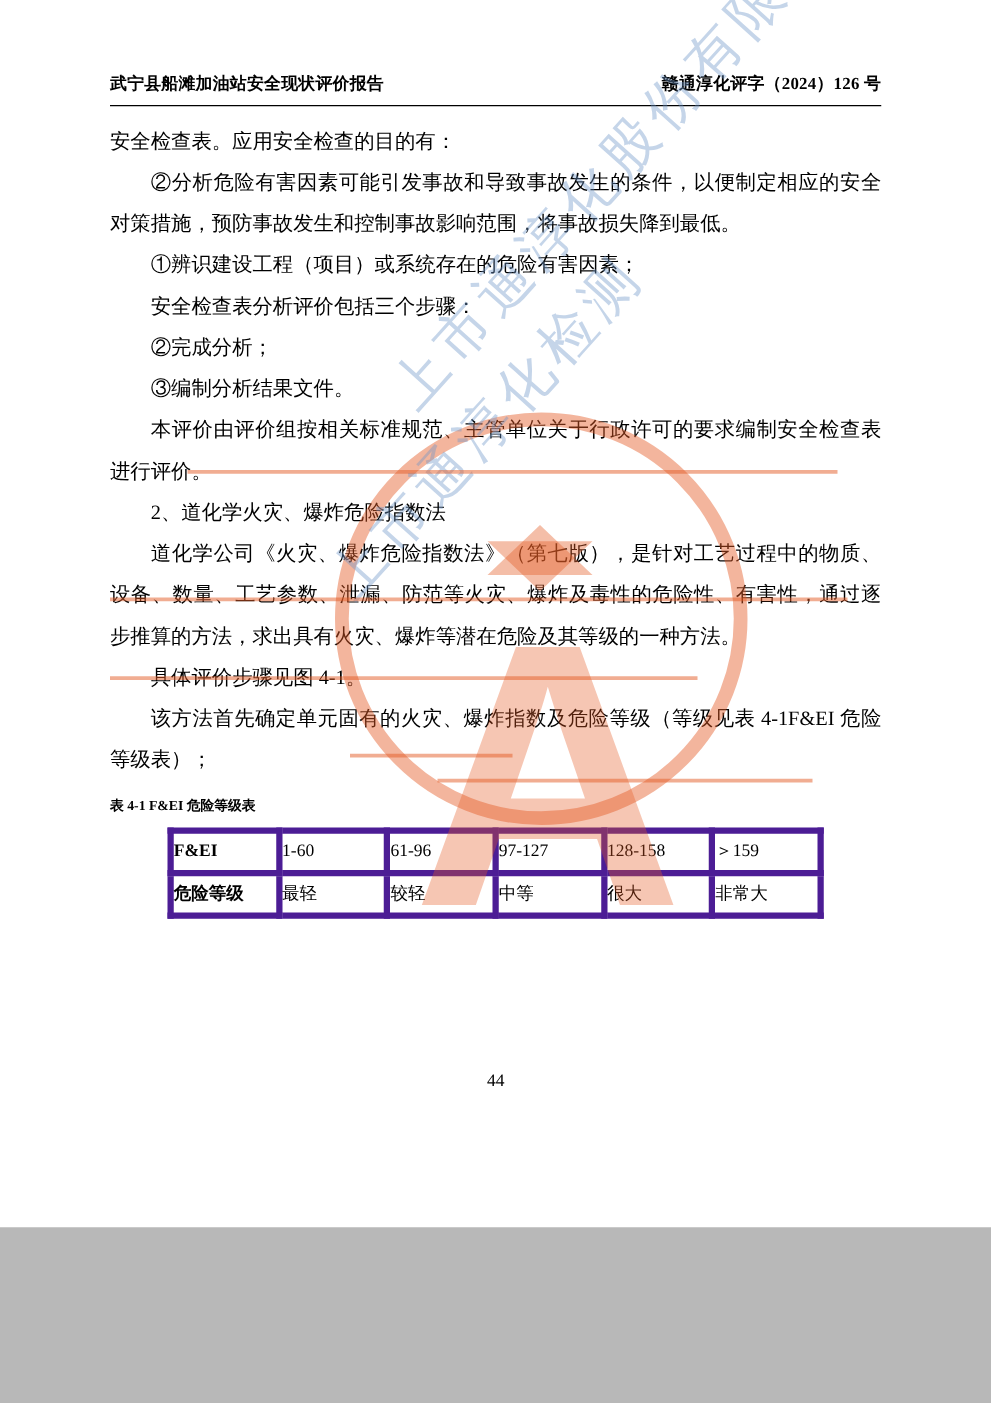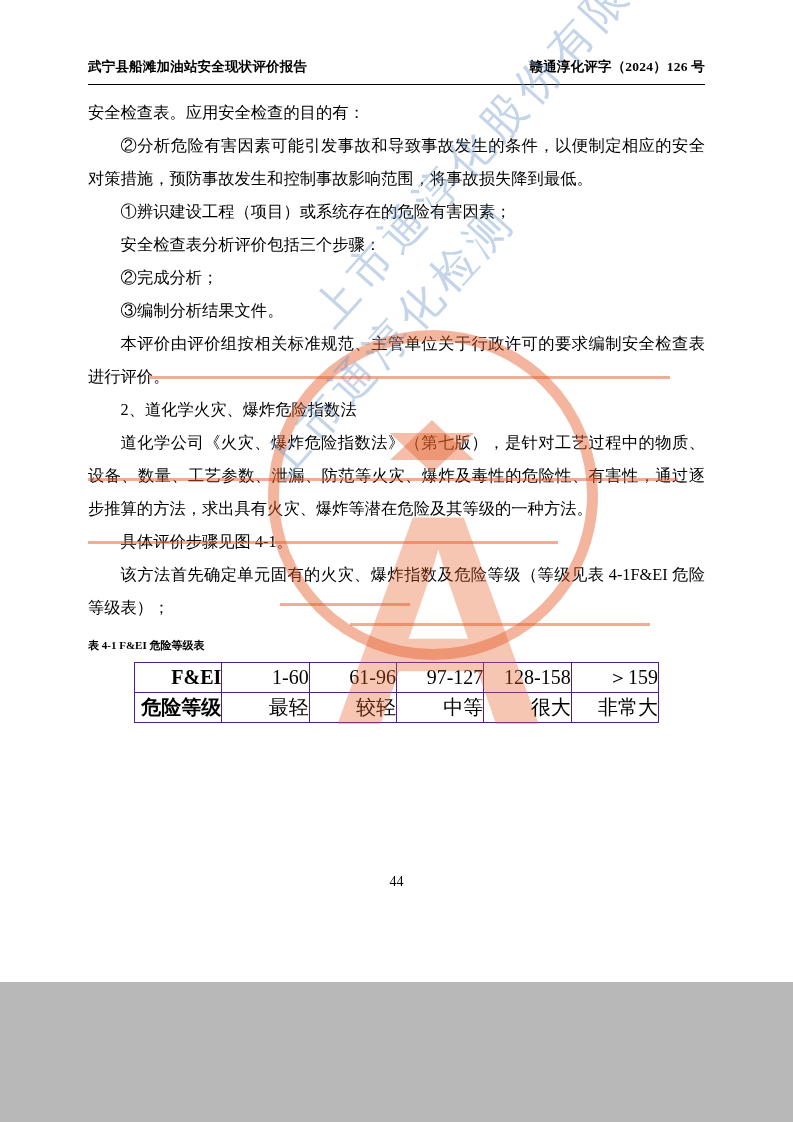--- a/index.html
+++ b/index.html
@@ -63,35 +63,35 @@
     font-weight: bold;
     line-height: 30px;
   }
   table.grade {
     border-collapse: collapse;
     margin: 2px auto 4px auto;
     width: 525px;
     table-layout: fixed;
   }
   table.grade td {
-    border: 1px solid #4c1d95;
-    text-align: right;
-    font-size: 20px;
+    border: 5px solid #4c1d95;
+    text-align: left;
+    font-size: 14px;
     height: 29px;
     line-height: 29px;
     padding: 0;
   }
   table.grade td.head {
     font-weight: bold;
   }
 
   
   .footer {
     position: absolute;
-    bottom: 92px;
+    bottom: 108px;
     left: 0;
     width: 100%;
     text-align: center;
     font-size: 14px;
   }
 
   
   .wm {
     position: absolute;
     pointer-events: none;

